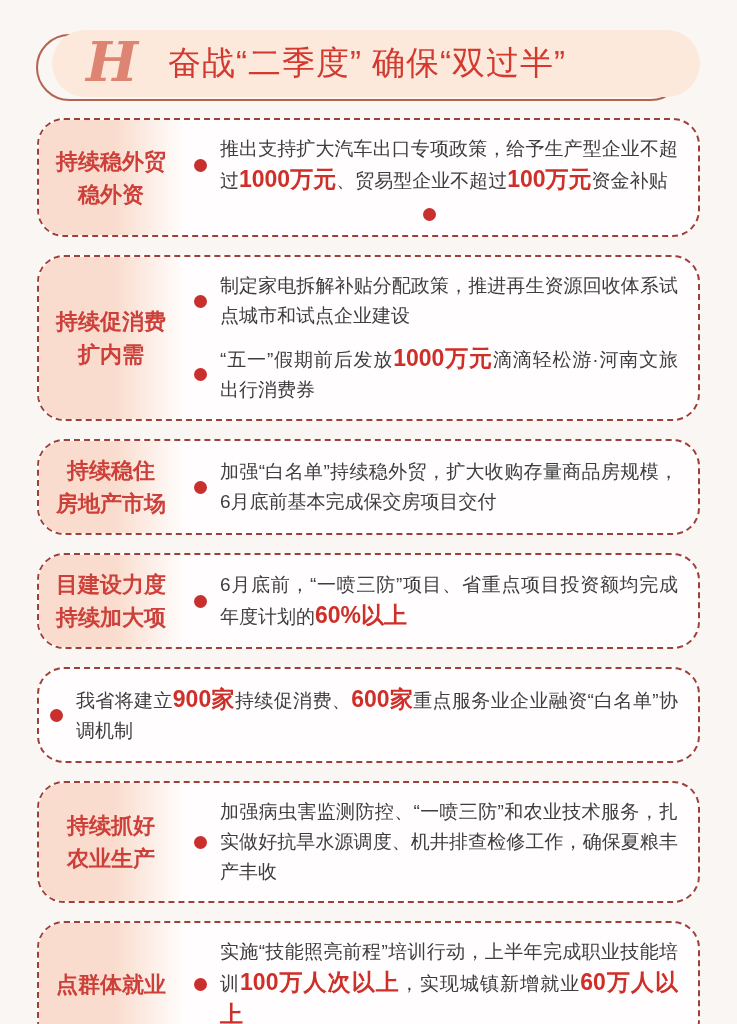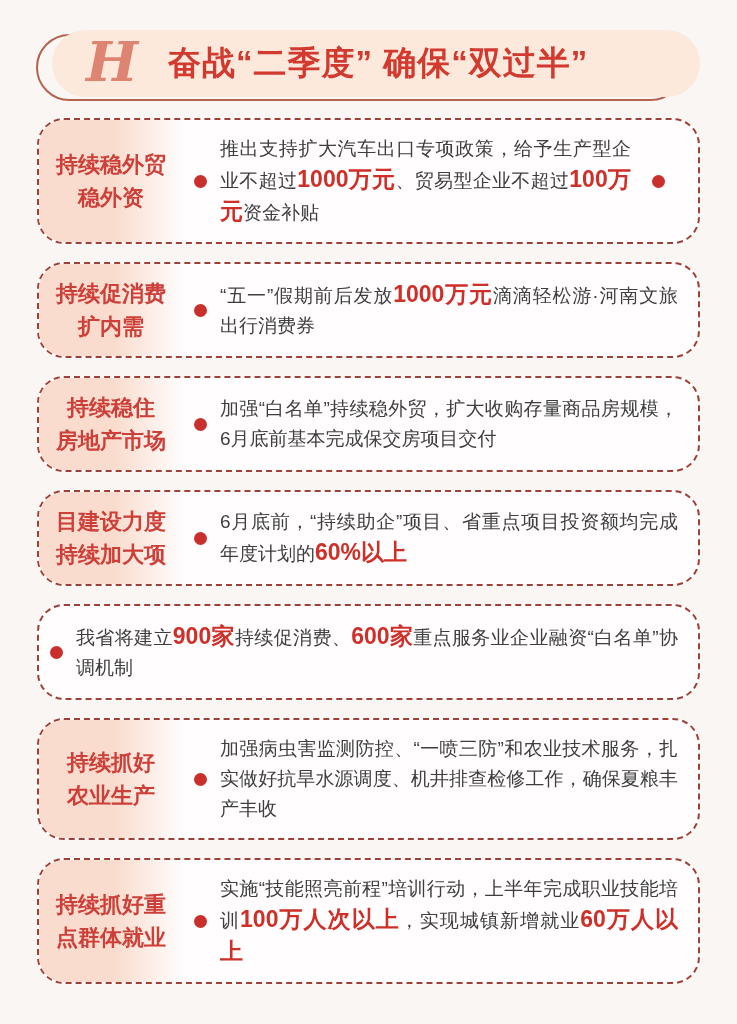--- a/index.html
+++ b/index.html
@@ -46,21 +46,21 @@
     font-style: italic;
     font-weight: bold;
     font-size: 55px;
     line-height: 1;
     color: #de8472;
     margin-right: 30px;
     transform: translateY(-2px);
   }
   .header-title {
     font-size: 33px;
-    font-weight: bold;
+    font-weight: normal;
     color: #d23a30;
     letter-spacing: 1px;
     white-space: nowrap;
   }
 
   
   .sections { margin: 0 37px; }
   .section {
     display: flex;
     align-items: stretch;
@@ -81,24 +81,25 @@
     background: linear-gradient(90deg, #f9dccd 0%, #f9dccd 52%, rgba(249,220,205,0) 100%);
     color: #cd403a;
     font-weight: bold;
     font-size: 22px;
     line-height: 33px;
     padding: 10px 10px;
   }
   .section-content {
     flex: 1;
     display: flex;
-    flex-direction: row;
+    flex-direction: column;
     justify-content: center;
     gap: 12px;
     padding: 14px 20px 14px 2px;
+    align-items: center;
   }
   .bullet {
     display: flex;
     align-items: center;
   }
   .dot {
     flex: 0 0 13px;
     width: 13px;
     height: 13px;
     border-radius: 50%;
@@ -149,20 +150,24 @@
   </div>
 
   <div class="section">
     <div class="section-label">
           <div>持续促消费</div>
           <div>扩内需</div>
         </div>
     <div class="section-content">
           <div class="bullet">
             <span class="dot"></span>
+            <div class="bullet-text"><span>制定家电拆解补贴分配政策，推进再生资源回收体系试点城市和试点企业建设</span></div>
+          </div>
+          <div class="bullet">
+            <span class="dot"></span>
             <div class="bullet-text"><span>“五一”假期前后发放</span><span class="em">1000万元</span><span>滴滴轻松游·河南文旅出行消费券</span></div>
           </div>
         </div>
   </div>
 
   <div class="section">
     <div class="section-label">
           <div>持续稳住</div>
           <div>房地产市场</div>
         </div>
@@ -175,21 +180,21 @@
   </div>
 
   <div class="section">
     <div class="section-label">
           <div>目建设力度</div>
           <div>持续加大项</div>
         </div>
     <div class="section-content">
           <div class="bullet">
             <span class="dot"></span>
-            <div class="bullet-text"><span>6月底前，“持续助企”项目、省重点项目投资额均完成年度计划的</span><span class="em">60%以上</span></div>
+            <div class="bullet-text"><span>6月底前，“一喷三防”项目、省重点项目投资额均完成年度计划的</span><span class="em">60%以上</span></div>
           </div>
         </div>
   </div>
 
   <div class="section">
     <div class="section-content">
           <div class="bullet">
             <span class="dot"></span>
             <div class="bullet-text"><span>我省将建立</span><span class="em">900家</span><span>持续促消费、</span><span class="em">600家</span><span>重点服务业企业融资“白名单”协调机制</span></div>
           </div>
@@ -204,21 +209,20 @@
     <div class="section-content">
           <div class="bullet">
             <span class="dot"></span>
             <div class="bullet-text"><span>加强病虫害监测防控、“一喷三防”和农业技术服务，扎实做好抗旱水源调度、机井排查检修工作，确保夏粮丰产丰收</span></div>
           </div>
         </div>
   </div>
 
   <div class="section">
     <div class="section-label">
-          <div>持续抓好重</div>
           <div>点群体就业</div>
         </div>
     <div class="section-content">
           <div class="bullet">
             <span class="dot"></span>
             <div class="bullet-text"><span>实施“技能照亮前程”培训行动，上半年完成职业技能培训</span><span class="em">100万人次以上</span><span>，实现城镇新增就业</span><span class="em">60万人以上</span></div>
           </div>
         </div>
   </div>
 </div>

